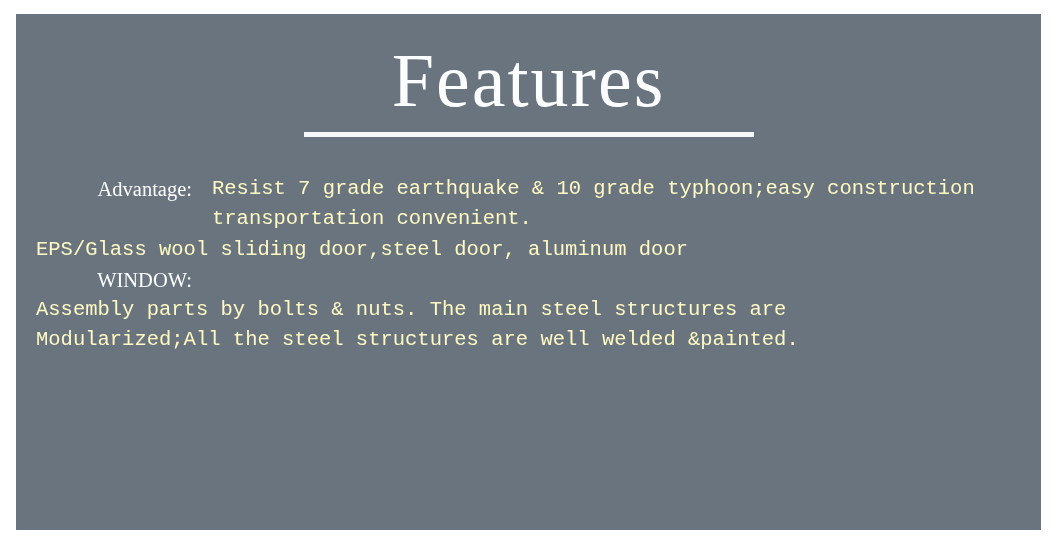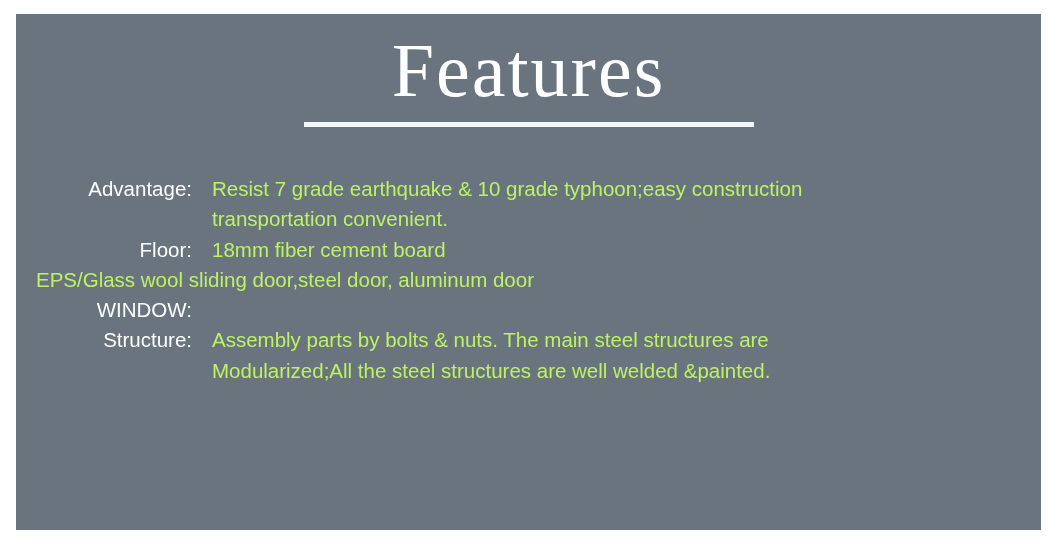--- a/index.html
+++ b/index.html
@@ -27,21 +27,21 @@
 
   
   #title-block {
     position: absolute;
     left: 0;
     top: 0;
     width: 100%;
     text-align: center;
   }
   #page-title {
-    margin: 0;
+    margin: 10px;
     padding-top: 18px;
     font-family: "Liberation Serif", "DejaVu Serif", serif;
     font-size: 76px;
     line-height: 1.0;
     font-weight: 400;
     color: #fdfeff;
     letter-spacing: 2px;
   }
   #title-rule {
     width: 450px;
@@ -60,29 +60,29 @@
   .spec-row {
     display: flex;
     align-items: flex-start;
   }
   .spec-label {
     width: 176px;
     min-width: 176px;
     text-align: right;
     padding-right: 0;
     color: #fdfeff;
-    font-family: Liberation Sans, sans-serif;
+    font-family: Liberation Serif, serif;
     font-size: 20.5px;
     line-height: 30.3px;
     white-space: pre;
   }
   .spec-values {
     margin-left: 20px;
-    color: #bef264;
-    font-family: Liberation Sans, sans-serif;
+    color: #fef9c3;
+    font-family: Liberation Mono, monospace;
     font-size: 20.5px;
     line-height: 30.3px;
   }
   .spec-line {
     white-space: pre;
   }
 </style>
 </head>
 <body>
 
@@ -97,39 +97,32 @@
 
     <div class="spec-row">
       <div class="spec-label">Advantage:</div>
       <div class="spec-values">
         <div class="spec-line">Resist 7 grade earthquake &amp; 10 grade typhoon;easy construction</div>
         <div class="spec-line">transportation convenient.</div>
       </div>
     </div>
 
 
-    <div class="spec-row">
-      <div class="spec-label">Floor:</div>
-      <div class="spec-values">
-        <div class="spec-line">18mm fiber cement board</div>
-      </div>
-    </div>
 
     <div class="spec-row">
       <div class="spec-values">
         <div class="spec-line">EPS/Glass wool sliding door,steel door, aluminum door</div>
       </div>
     </div>
 
     <div class="spec-row">
       <div class="spec-label">WINDOW:</div>
     </div>
 
     <div class="spec-row">
-      <div class="spec-label">Structure:</div>
       <div class="spec-values">
         <div class="spec-line">Assembly parts by bolts &amp; nuts. The main steel structures are</div>
         <div class="spec-line">Modularized;All the steel structures are well welded &amp;painted.</div>
       </div>
     </div>
 
   </div>
 </div>
 
 </body></html>

